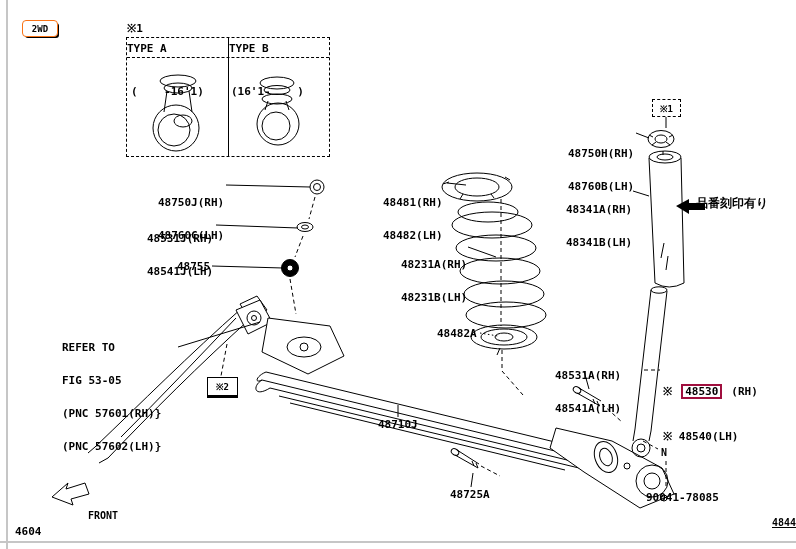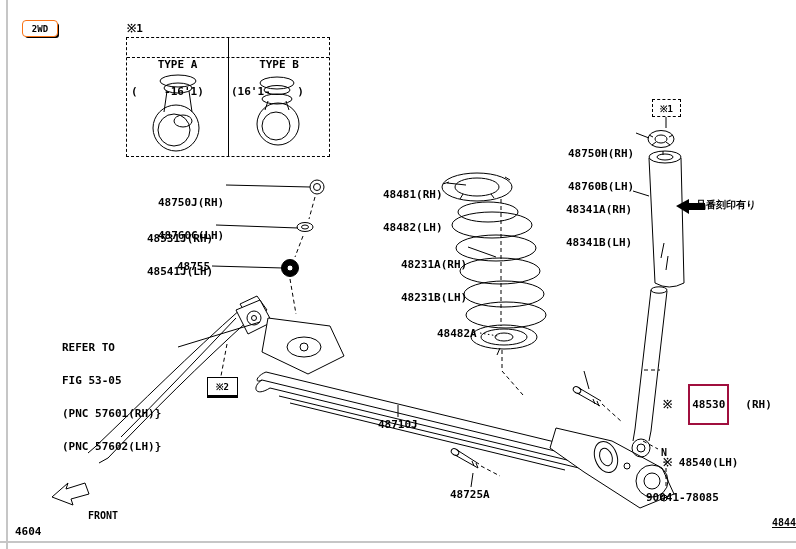--- a/index.html
+++ b/index.html
@@ -3,34 +3,34 @@
 <meta charset="utf-8">
 <style>
   html,body{margin:0;padding:0;background:#fff;}
   .stage{position:relative;width:796px;height:549px;background:#ffffff;overflow:hidden;
          font-family:"DejaVu Sans Mono",monospace;color:#000;}
   svg.art{position:absolute;left:0;top:0;}
   .lbl{position:absolute;font:bold 11px "DejaVu Sans Mono",monospace;line-height:11px;
        white-space:pre;color:#000;}
   .lbl div{line-height:11px;}
   .sm{font-size:10px;line-height:10px;}
-  .cjk{font-family:Liberation Serif, serif;font-weight:bold;font-size:10px;line-height:11px;}
+  .cjk{font-family:Liberation Mono, monospace;font-weight:bold;font-size:12px;line-height:11px;}
   .badge{position:absolute;left:22px;top:20px;width:34px;height:15px;border:1px solid #f97316;
          border-radius:4px;box-shadow:2px 2px 0 -1px #000;display:flex;align-items:center;
          justify-content:center;font:bold 9px "DejaVu Sans Mono",monospace;background:#fff;}
   .vtable{position:absolute;left:126px;top:37px;width:202px;height:118px;border:1px dashed #000;}
   .vtable .divider{position:absolute;left:101px;top:0;width:0;height:100%;border-left:1px solid #000;}
   .vtable .hdr-sep{position:absolute;left:0;top:19px;width:100%;height:0;border-top:1px dashed #000;}
-  .vtable .hdr{position:absolute;top:20px;font:bold 11px "DejaVu Sans Mono",monospace;text-align:center;}
+  .vtable .hdr{position:absolute;top:4px;font:bold 11px "DejaVu Sans Mono",monospace;text-align:left;}
   .vtable .period{position:absolute;top:23px;font:bold 11px "DejaVu Sans Mono",monospace;white-space:pre;margin-top:24px;}
   .refbox{position:absolute;display:flex;align-items:center;justify-content:center;
           font:bold 9px "DejaVu Sans Mono",monospace;background:#fff;}
   .refbox.dashed{border:1px dashed #000;}
   .refbox.solid{border:1px solid #000;border-bottom:3px solid #000;}
-  .hlnum{display:inline-block;border:2px solid var(--highlight,#a00f3e);padding:13px 2px;margin:0 16px;}
+  .hlnum{display:inline-block;border:2px solid var(--highlight,#a00f3e);padding:0 2px;margin:0 9px;}
   .tblmark{position:absolute;font:bold 11px "DejaVu Sans Mono",monospace;}
 </style>
 </head>
 <body>
 
 <div class="stage">
 
   <svg class="art" width="796" height="549" viewBox="0 0 796 549">
     <g stroke="#000" stroke-width="1" fill="none">
 
@@ -216,21 +216,21 @@
 
   <div class="lbl" style="left:177px;top:261px;">48755</div>
 
   <div class="lbl" style="left:62px;top:320px;">
     <div>REFER TO</div>
     <div>FIG 53-05</div>
     <div>(PNC 57601(RH)}</div>
     <div>(PNC 57602(LH)}</div>
   </div>
 
-  <div class="lbl" style="left:383px;top:167px;">
+  <div class="lbl" style="left:383px;top:175px;">
     <div>48481(RH)</div>
     <div>48482(LH)</div>
   </div>
 
   <div class="lbl" style="left:401px;top:237px;">
     <div>48231A(RH)</div>
     <div>48231B(LH)</div>
   </div>
 
   <div class="lbl" style="left:437px;top:328px;">48482A</div>
@@ -242,20 +242,24 @@
 
   <div class="refbox dashed" style="left:652px;top:99px;width:27px;height:16px;">※1</div>
 
   <div class="lbl" style="left:566px;top:182px;">
     <div>48341A(RH)</div>
     <div>48341B(LH)</div>
   </div>
 
   <div class="lbl cjk" style="left:696px;top:199px;">品番刻印有り</div>
 
+  <div class="lbl" style="left:555px;top:348px;">
+    <div>48531A(RH)</div>
+    <div>48541A(LH)</div>
+  </div>
 
   <div class="lbl" style="left:663px;top:362px;">
     <div><span>※</span><span class="hlnum">48530</span><span>(RH)</span></div>
     <div style="margin-top:10px;">※ 48540(LH)</div>
   </div>
 
   <div class="refbox solid" style="left:207px;top:377px;width:29px;height:17px;">※2</div>
 
   <div class="lbl" style="left:378px;top:419px;">48710J</div>
 

